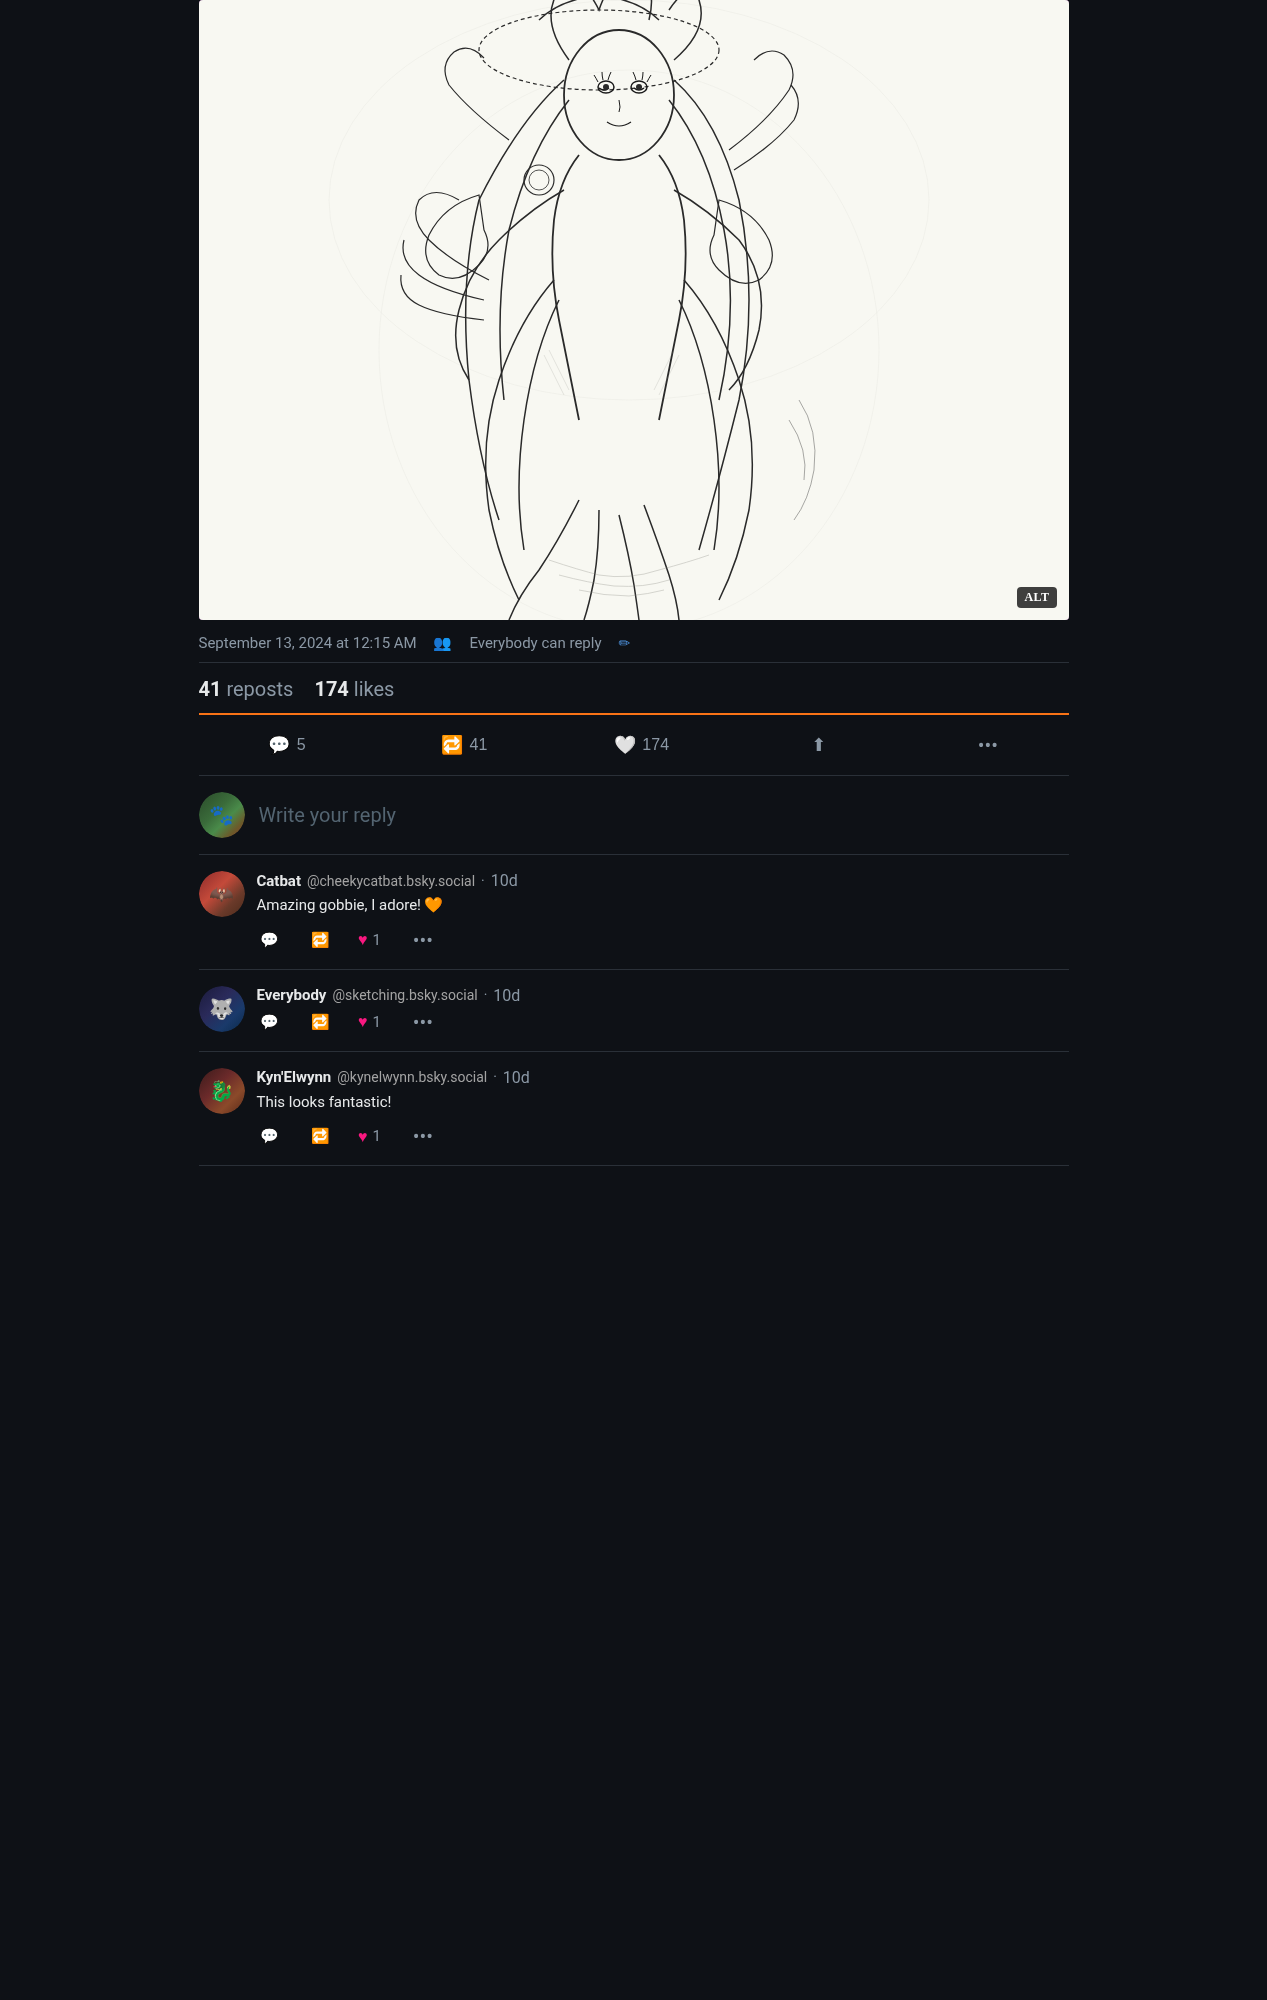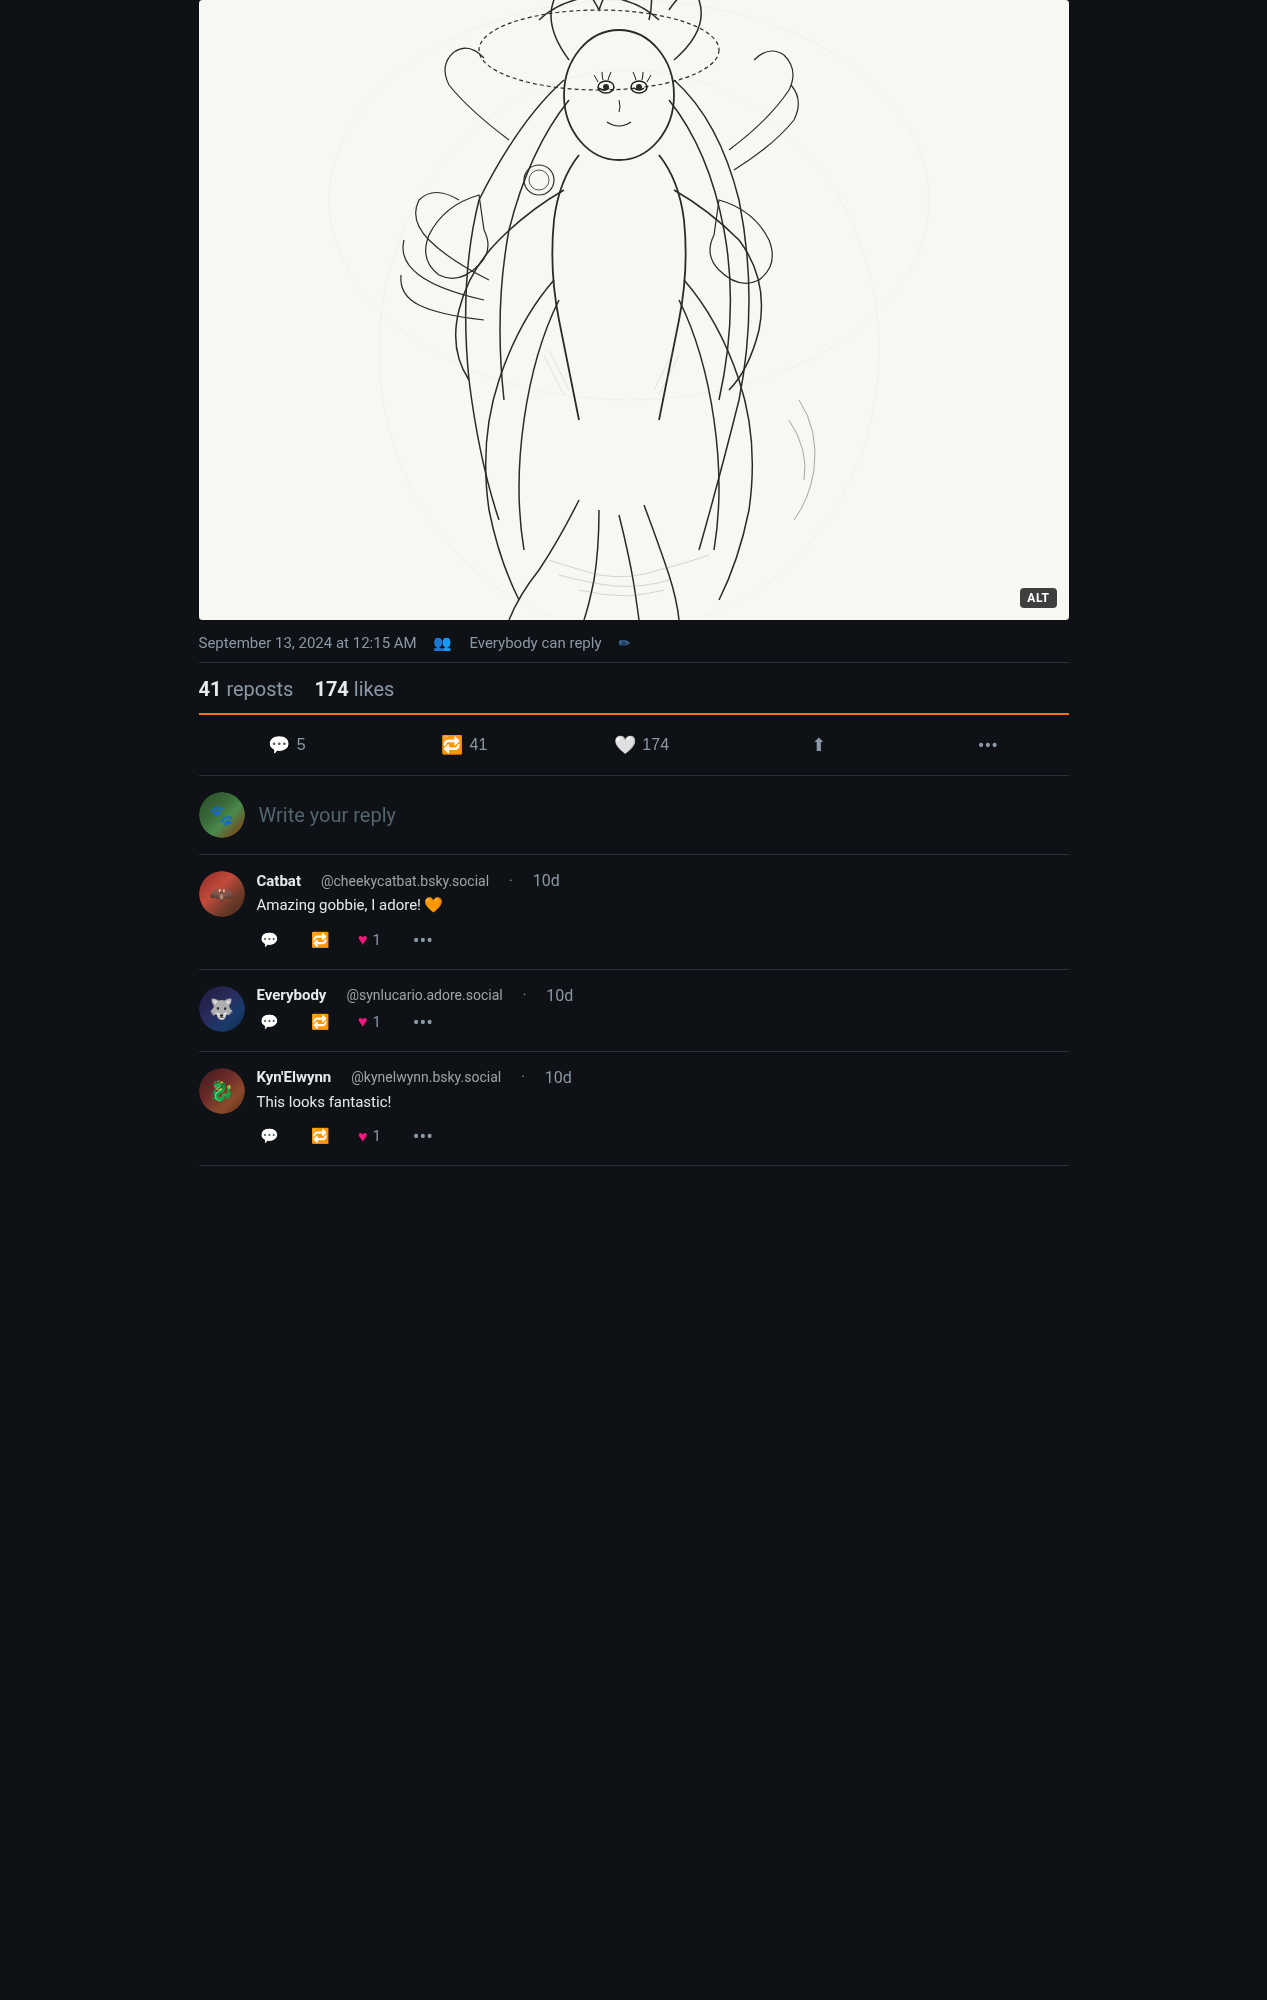--- a/index.html
+++ b/index.html
@@ -28,20 +28,21 @@
     }
 
     .sketch-image {
       width: 100%;
       height: 100%;
       background-color: #701a75;
       display: flex;
       align-items: flex-end;
       justify-content: center;
       position: relative;
+      font-family: Liberation Serif, serif;
     }
 
     
     .sketch-svg {
       width: 100%;
       height: 100%;
     }
 
     .alt-badge {
       position: absolute;
@@ -165,21 +166,21 @@
       overflow: hidden;
     }
 
     .comment-body {
       flex: 1;
     }
 
     .comment-header {
       display: flex;
       align-items: center;
-      gap: 20px;
+      gap: 6px;
       margin-bottom: 4px;
     }
 
     .comment-author {
       font-weight: bold;
       font-size: 15px;
       color: #e7e9ea;
     }
 
     .comment-handle {
@@ -440,21 +441,21 @@
     </div>
   </div>
 
   <div class="comment-item">
     <div class="comment-avatar">
       <div class="avatar-shape avatar-synlucario">🐺</div>
     </div>
     <div class="comment-body">
       <div class="comment-header">
         <span class="comment-author">Everybody</span>
-        <span class="comment-handle">@synlucario.adore.social</span>
+        <span class="comment-handle">@sketching.bsky.social</span>
         <span class="comment-dot">·</span>
         <span class="comment-time">10d</span>
       </div>
       <div class="comment-actions">
         <button class="comment-action-btn">
           <span>💬</span>
         </button>
         <button class="comment-action-btn">
           <span>🔁</span>
         </button>

